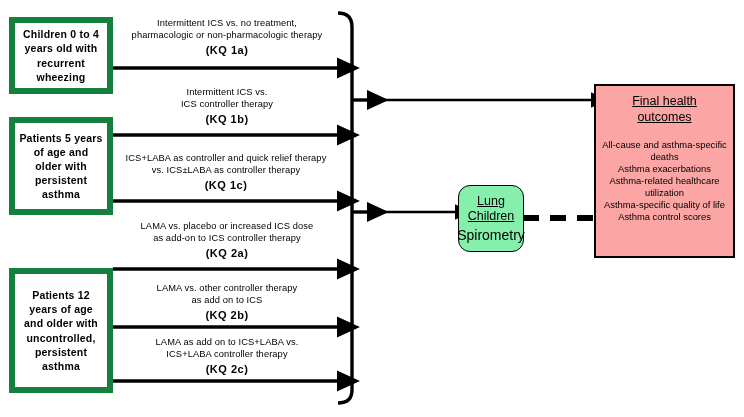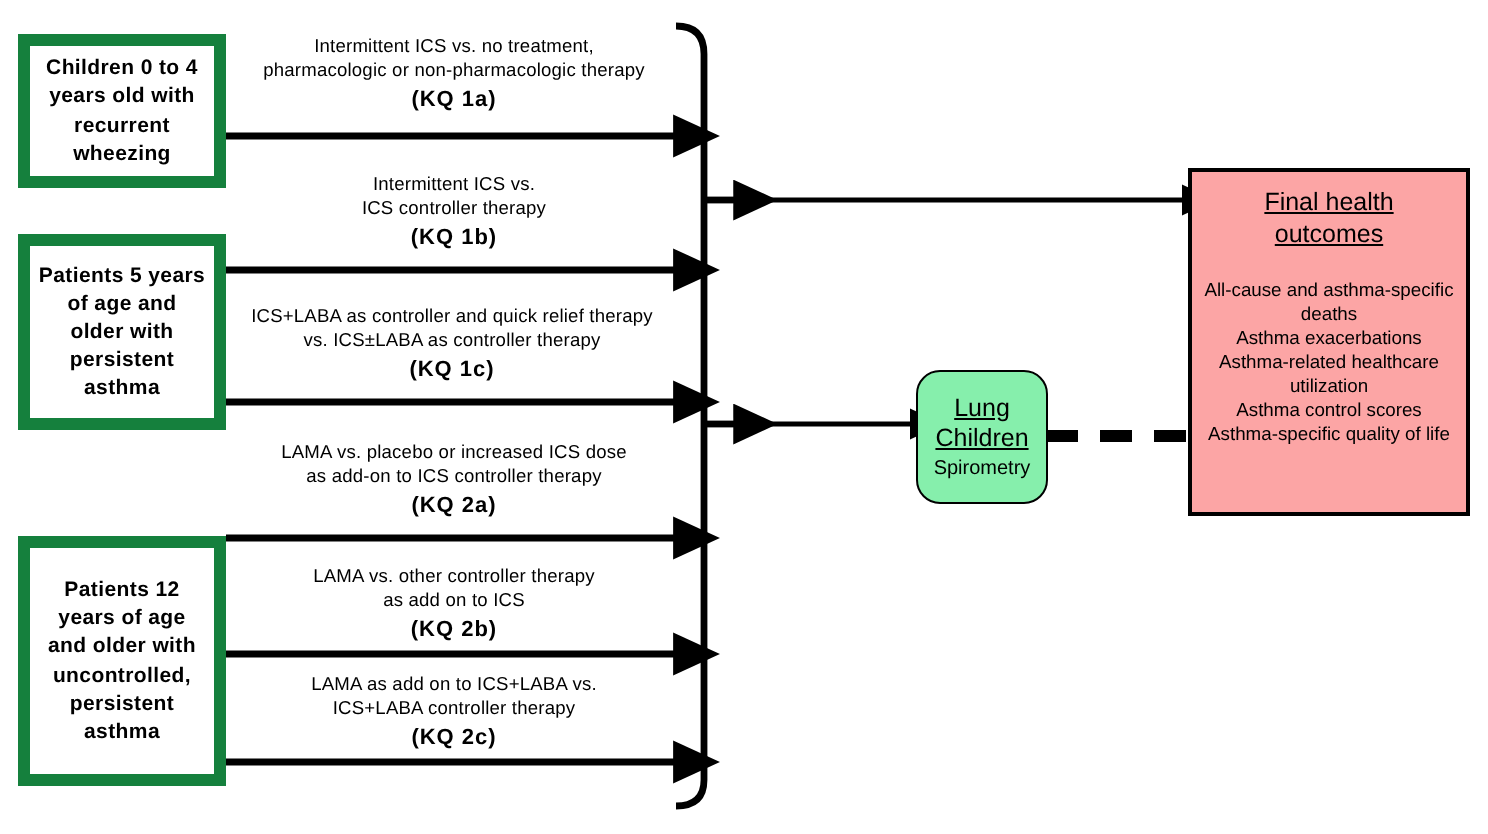--- a/index.html
+++ b/index.html
@@ -66,21 +66,21 @@
     justify-content: center;
     text-align: center;
   }
   .lf-title {
     font-size: 12.5px;
     font-weight: normal;
     line-height: 1.18;
     text-decoration: underline;
   }
   .lf-sub {
-    font-size: 10px;
+    font-size: 14px;
     margin-top: 3px;
   }
   .fo-box {
     position: absolute;
     border: 2px solid #000;
     box-sizing: border-box;
     background: #fca5a5;
     text-align: center;
     padding: 8px 4px 2px 4px;
   }
@@ -189,18 +189,18 @@
 
   <div class="fo-box" style="left:594px; top:84px; width:141px; height:174px;">
     <div class="fo-title">
       <span>Final health</span><br>
       <span>outcomes</span>
     </div>
     <div class="fo-list">
       <div>All-cause and asthma-specific deaths</div>
       <div>Asthma exacerbations</div>
       <div>Asthma-related healthcare utilization</div>
+      <div>Asthma-specific quality of life</div>
       <div>Asthma control scores</div>
-      <div>Asthma-specific quality of life</div>
     </div>
   </div>
 
 </div>
 
 </body></html>

